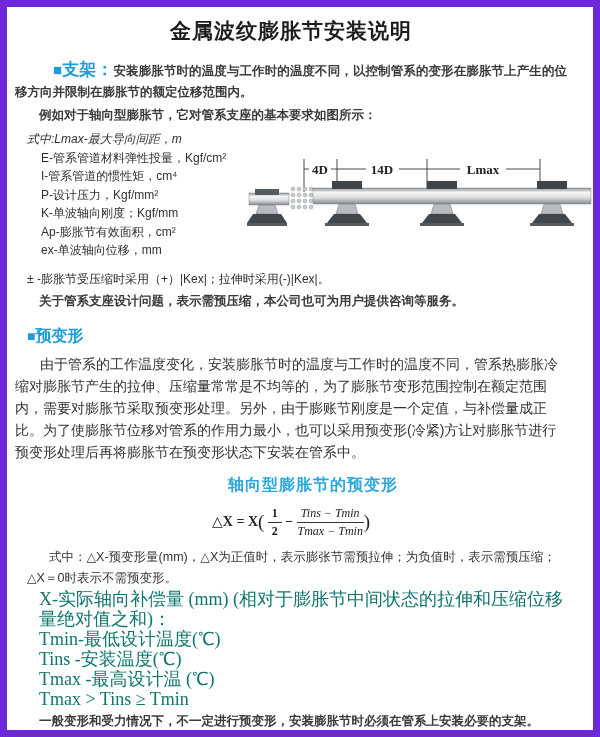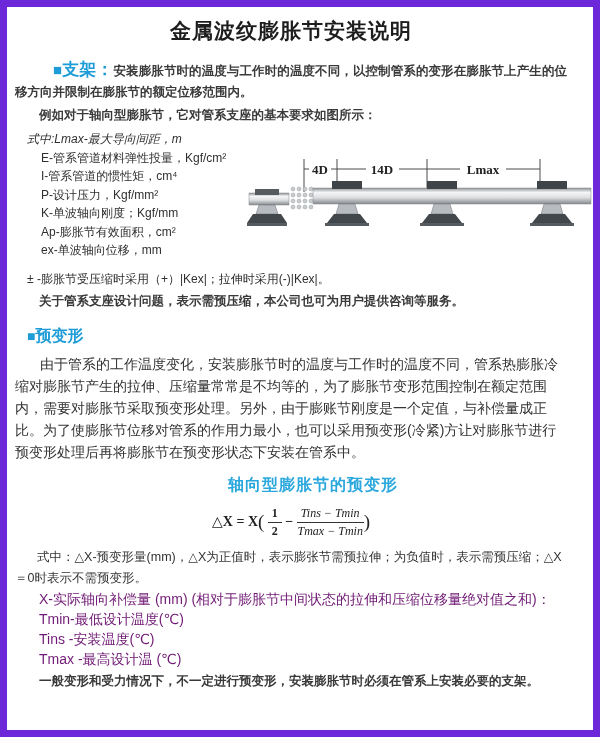--- a/index.html
+++ b/index.html
@@ -38,22 +38,22 @@
   .def-line { font-size:12px; line-height:18.5px; color:#2f2f2f; padding-left:26px; }
   .def-line.first { padding-left:12px;font-style:italic; }
   .diagram { position:absolute; left:232px; top:22px; }
   .pm-line { font-size:12px; line-height:19px; color:#2f2f2f; padding-left:12px; margin-top:2px; }
   .note-line { font-size:12.5px; font-weight:bold; color:#3a3a3a; padding-left:24px; margin-top:4px; }
   
   .sec-h2 { font-size:16px; font-weight:bold; color:#1e9cd7; margin:16px 0 6px 12px; }
   .sec-h2 .sq { font-size:14px; }
   .sec-h3 { font-size:16px; font-weight:bold; color:#2aa7dc; margin:12px 0 4px 44px; letter-spacing:1px;text-align:center; }
   .body-para { text-indent:25px; font-size:14px; line-height:22px; color:#333; }
-  .explain-para { text-indent:22px; font-size:12.5px; line-height:21px; color:#333; margin-top:2px; }
-  .def2-line { font-size:14px; line-height:20px; color:#701a75; padding-left:24px; }
+  .explain-para { text-indent:22px; font-size:12.5px; line-height:21px; color:#333; margin-top:2px;margin-left:12px; }
+  .def2-line { font-size:18px; line-height:20px; color:#0f766e; padding-left:24px;font-family:Liberation Serif, serif; }
 </style>
 </head>
 <body>
 
 <div class="page">
 
   <div class="doc-title">金属波纹膨胀节安装说明</div>
 
   <p class="para intro-para"><span class="run-in"><span class="sq">■</span><span>支架：</span></span><span class="intro-txt">安装膨胀节时的温度与工作时的温度不同，以控制管系的变形在膨胀节上产生的位移方向并限制在膨胀节的额定位移范围内。</span></p>
   <p class="para example-line">例如对于轴向型膨胀节，它对管系支座的基本要求如图所示：</p>
@@ -161,15 +161,16 @@
     <span class="frac"><span class="num">1</span><span class="den">2</span></span>
     <span>−</span>
     <span class="frac tfrac"><span class="num">Tins − Tmin</span><span class="den">Tmax − Tmin</span></span><span class="big-paren">)</span>
   </div>
 
   <p class="explain-para">式中：△X-预变形量(mm)，△X为正值时，表示膨张节需预拉伸；为负值时，表示需预压缩；△X＝0时表示不需预变形。</p>
   <div class="def2-line">X-实际轴向补偿量 (mm) (相对于膨胀节中间状态的拉伸和压缩位移量绝对值之和)：</div>
   <div class="def2-line">Tmin-最低设计温度(℃)</div>
   <div class="def2-line">Tins -安装温度(℃)</div>
   <div class="def2-line">Tmax -最高设计温 (℃)</div>
+  <div class="def2-line">Tmax &gt; Tins ≥ Tmin</div>
   <div class="note-line">一般变形和受力情况下，不一定进行预变形，安装膨胀节时必须在管系上安装必要的支架。</div>
 
 </div>
 
 </body></html>

